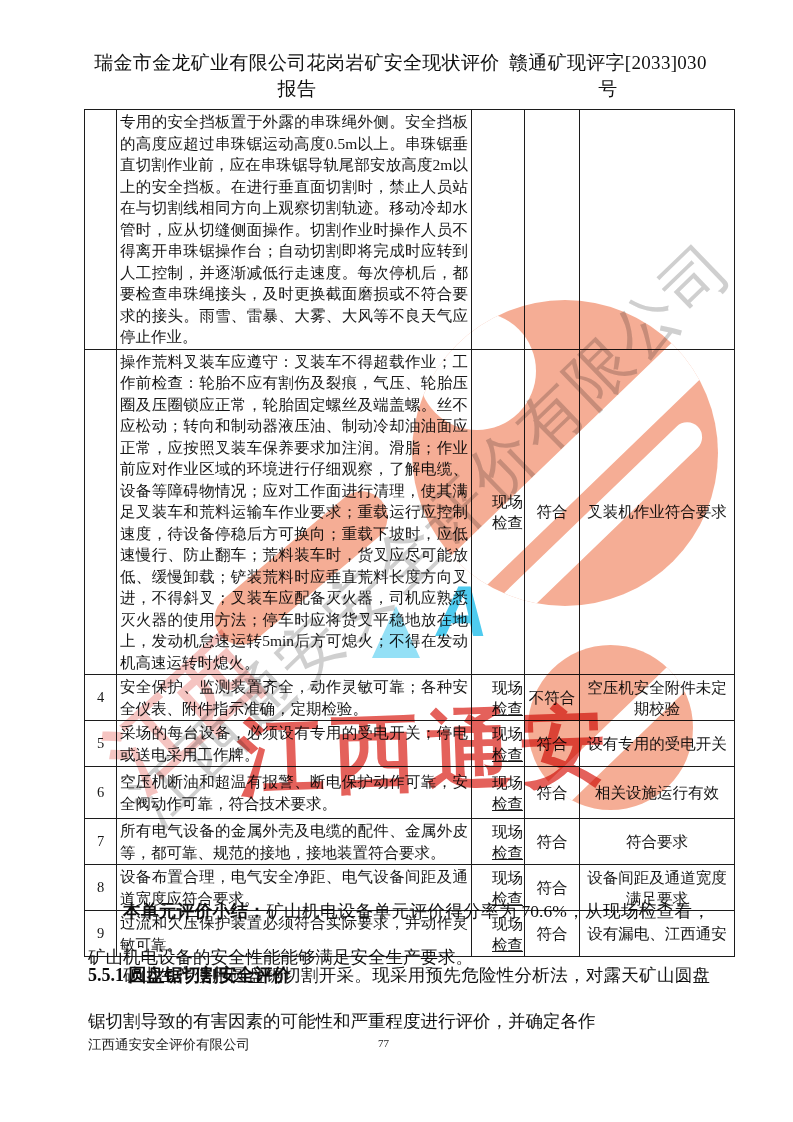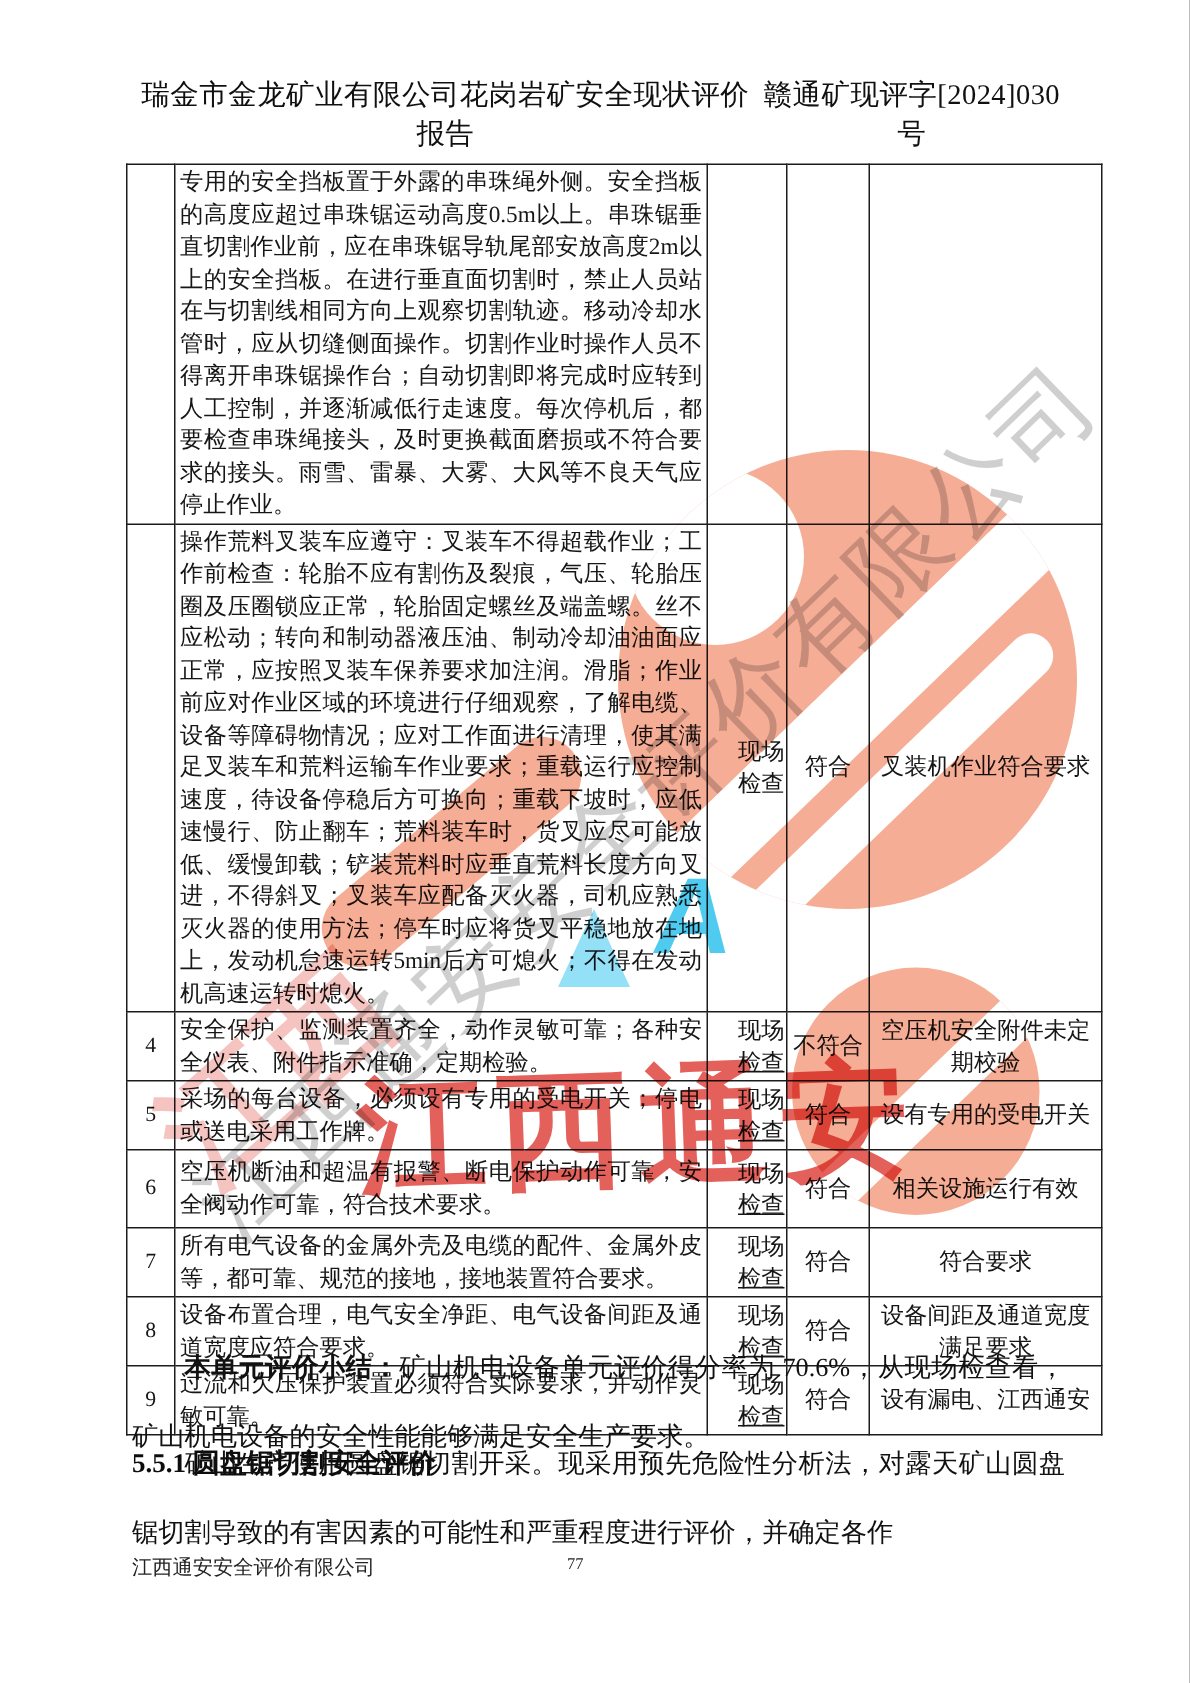--- a/index.html
+++ b/index.html
@@ -58,21 +58,21 @@
   .wm-cyan-tri{left:372px;top:606px;width:0;height:0;border-left:24px solid transparent;
                border-right:24px solid transparent;border-bottom:52px solid #3cc6ee;opacity:.55;}
 </style>
 </head>
 <body>
 
 <div class="page">
 
   <div class="hdr">
     <span>瑞金市金龙矿业有限公司花岗岩矿安全现状评价报告</span>
-    <span>赣通矿现评字[2024]030号</span>
+    <span>赣通矿现评字[2033]030号</span>
   </div>
 
   <div class="tblwrap">
     <table>
       <tbody>
           <tr style="height:198px">
         <td class="c-num"></td>
         <td class="c-content">专用的安全挡板置于外露的串珠绳外侧。安全挡板的高度应超过串珠锯运动高度0.5m以上。串珠锯垂直切割作业前，应在串珠锯导轨尾部安放高度2m以上的安全挡板。在进行垂直面切割时，禁止人员站在与切割线相同方向上观察切割轨迹。移动冷却水管时，应从切缝侧面操作。切割作业时操作人员不得离开串珠锯操作台；自动切割即将完成时应转到人工控制，并逐渐减低行走速度。每次停机后，都要检查串珠绳接头，及时更换截面磨损或不符合要求的接头。雨雪、雷暴、大雾、大风等不良天气应停止作业。</td>
         <td class="c-method">
           <div></div>

